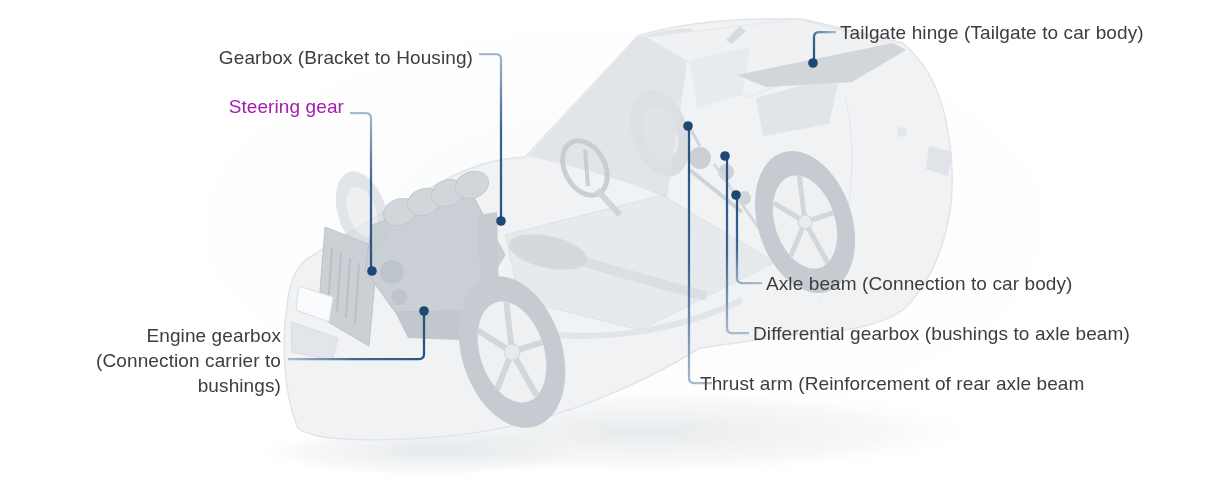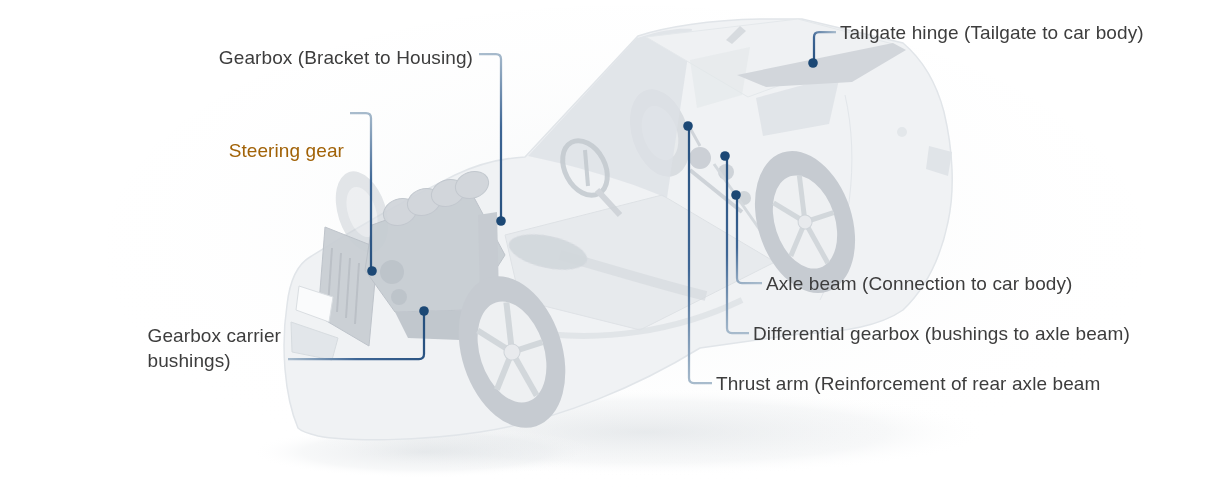--- a/index.html
+++ b/index.html
@@ -6,21 +6,21 @@
   #stage{
     position:relative;width:1216px;height:489px;overflow:hidden;
     background:#ffffff;font-family:"Liberation Sans",sans-serif;
   }
   svg.layer{position:absolute;left:0;top:0;width:1216px;height:489px;}
   #labels{position:absolute;left:0;top:0;width:1216px;height:489px;pointer-events:none;}
   .label{
     position:absolute;font-size:19px;line-height:25px;color:#3d3d3d;
     white-space:nowrap;letter-spacing:.1px;
   }
-  .label.right{}
+  .label.right{text-align:right;}
   .label.left{text-align:left;}
 </style>
 </head>
 <body>
 
 <div id="stage">
 
   <svg class="layer" viewBox="0 0 1216 489" aria-hidden="true">
     <defs>
       <radialGradient id="gShadow" cx="50%" cy="50%" r="50%">
@@ -181,33 +181,34 @@
       <path d="M 749 333 L 732 333 Q 727 333 727 328 L 727 158" fill="none" stroke="url(#lg5)" stroke-width="2.25"></path>
       <circle cx="725" cy="156" r="4.8" fill="#1c4875"></circle>
       <path d="M 712 383 L 694 383 Q 689 383 689 378 L 689 128" fill="none" stroke="url(#lg6)" stroke-width="2.25"></path>
       <circle cx="688" cy="126" r="4.8" fill="#1c4875"></circle>
     </svg>
 
   <div id="labels">
       <div class="label right" style="color: rgb(61, 61, 61); top: 44.5px; right: 743px;">
         <div>Gearbox (Bracket to Housing)</div>
       </div>
-      <div class="label right" style="color: #a16207; top: 94px; right: 872px; margin-top: 44px;">
+      <div class="label right" style="color: #a21caf; top: 94px; right: 872px;">
         <div>Steering gear</div>
       </div>
       <div class="label left" style="color: rgb(61, 61, 61); top: 19.5px; left: 840px;">
         <div>Tailgate hinge (Tailgate to car body)</div>
       </div>
       <div class="label right" style="color: rgb(61, 61, 61); top: 322.5px; right: 935px;">
-        <div>Gearbox carrier</div>
+        <div>Engine gearbox</div>
+        <div>(Connection carrier to</div>
         <div>bushings)</div>
       </div>
       <div class="label left" style="color: rgb(61, 61, 61); top: 320.5px; left: 753px;">
         <div>Differential gearbox (bushings to axle beam)</div>
       </div>
       <div class="label left" style="color: rgb(61, 61, 61); top: 270.5px; left: 766px;">
         <div>Axle beam (Connection to car body)</div>
       </div>
-      <div class="label left" style="color: rgb(61, 61, 61); top: 371px; left: 716px;">
+      <div class="label left" style="color: rgb(61, 61, 61); top: 371px; left: 700px;">
         <div>Thrust arm (Reinforcement of rear axle beam</div>
       </div>
     </div>
 </div>
 
 </body></html>

